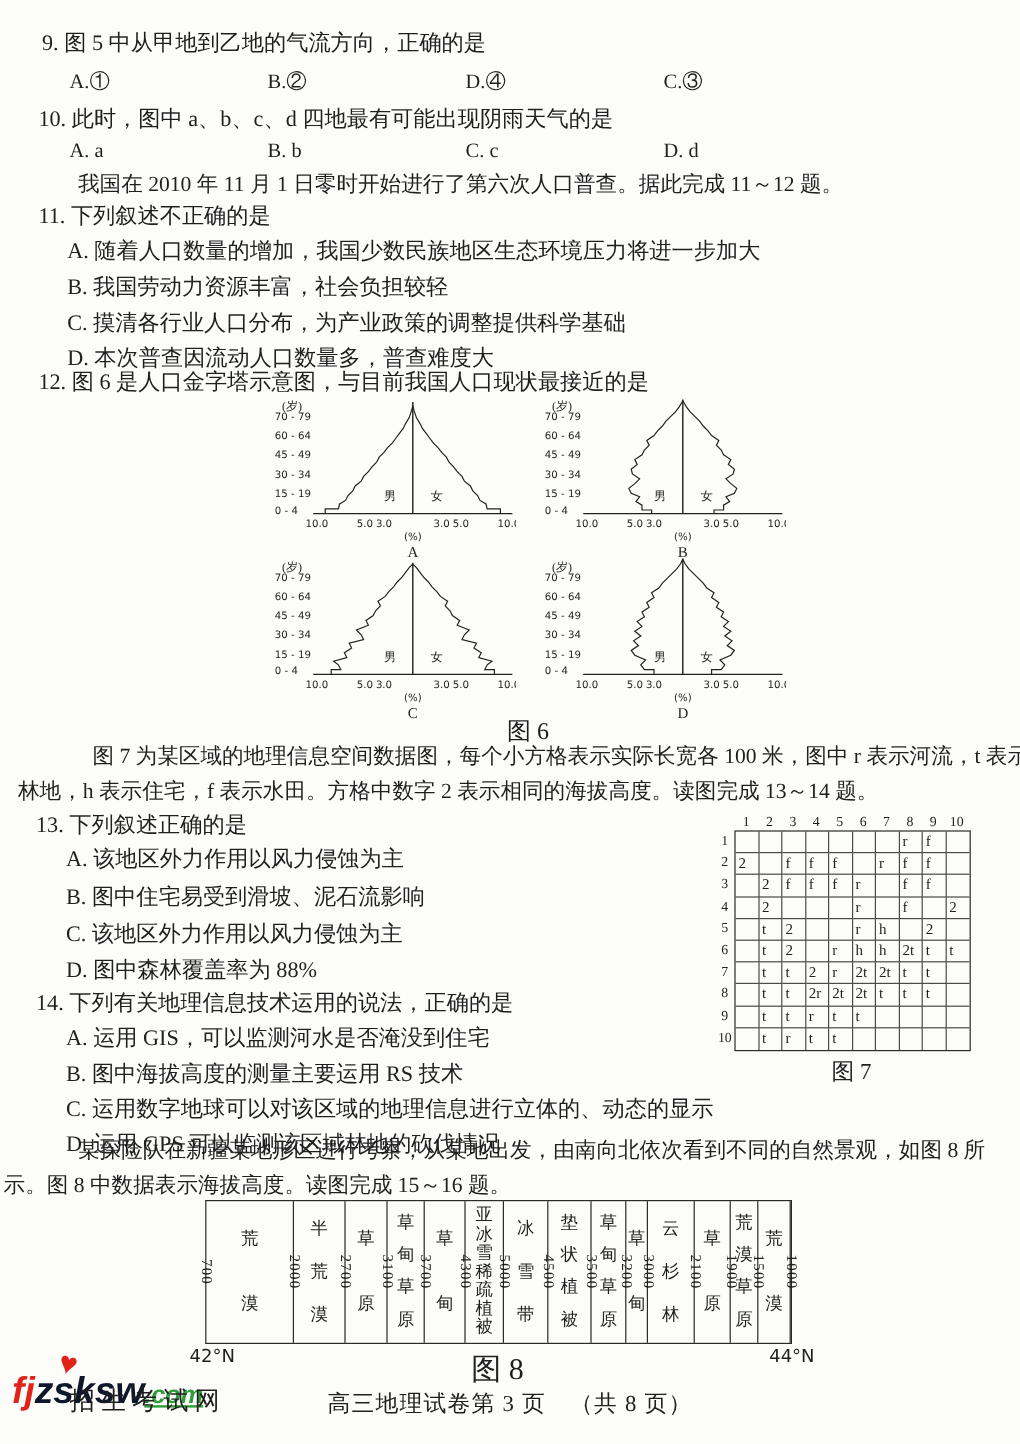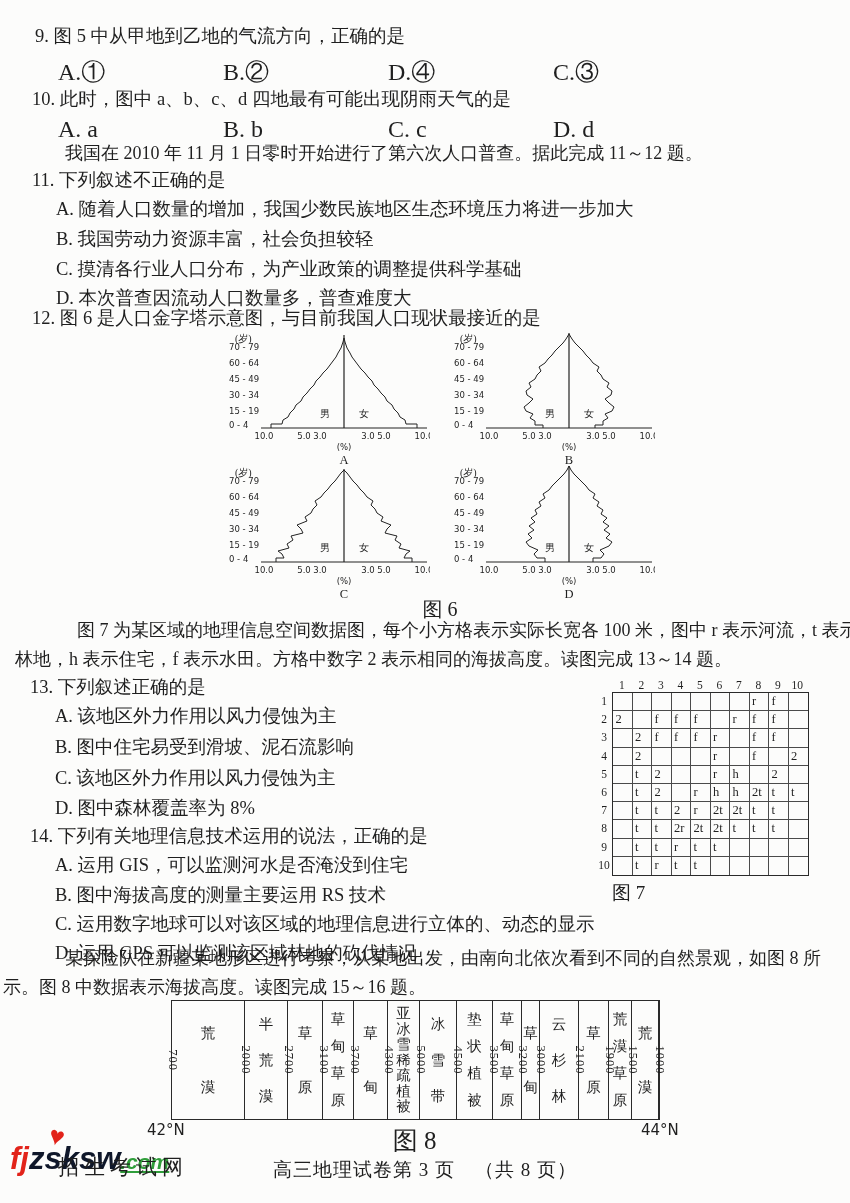--- a/index.html
+++ b/index.html
@@ -1,21 +1,21 @@
 <!DOCTYPE html>
 <html lang="zh"><head>
 <meta charset="utf-8">
 <style>
   html,body{margin:0;padding:0}
   body{width:850px;height:1203px;background:#fcfcfb;position:relative;overflow:hidden;
        font-family:"Liberation Serif","DejaVu Serif",serif;color:#1f1f1f}
   .abs{position:absolute}
   .stem{font-size:18.5px;white-space:nowrap}
   .optrow{display:flex}
-  .opt{width:165px;font-size:24px;white-space:nowrap}
+  .opt{width:165px;font-size:17px;white-space:nowrap}
   .para{font-size:18px;line-height:29px;text-indent:62px;width:845px}
   .optline{font-size:18.5px;white-space:nowrap}
 
   
   .pyr{position:absolute;width:205px;height:138px}
   .pyr svg{display:block}
   .pyr text{font-size:8.5px;font-family:"DejaVu Sans",sans-serif;fill:#1f1f1f}
   .pyr text.cn{font-size:10px;font-family:"Liberation Serif",serif}
   .pyr text.ltr{font-size:12.5px;font-family:"Liberation Serif",serif}
   .pyr path,.pyr line{stroke:#222;fill:none}
@@ -28,21 +28,21 @@
   .f7-ch{width:19.5px;text-align:center;font-size:11.5px;line-height:14px}
   .f7-main{display:flex}
   .f7-rowheads{width:16px}
   .f7-rh{height:18.2px;text-align:center;font-size:11.5px;line-height:18.2px}
   .f7-table{display:grid;grid-template-columns:repeat(10,19.5px);grid-auto-rows:18.2px;
             border:1.6px solid #2a2a2a;background:transparent}
   .f7-cell{border-right:1px solid #4a4a4a;border-bottom:1px solid #4a4a4a;
            font-size:12.5px;line-height:16.5px;padding-left:2.5px;box-sizing:border-box}
   .f7-cell:nth-child(10n){border-right:none}
   .f7-cell:nth-child(n+91){border-bottom:none}
-  .f7-cap{margin-left:16px;width:195px;font-size:19px;margin-top:4px}
+  .f7-cap{margin-left:16px;width:195px;text-align:center;font-size:19px;margin-top:4px}
 
   
   .f8{position:absolute;left:171px;top:1000px;width:487px;height:118px;
       border:1.6px solid #2a2a2a;display:flex;box-sizing:content-box;background:transparent}
   .f8-cell{border-right:1.3px solid #2a2a2a;display:flex;flex-direction:column;
            justify-content:space-around;align-items:center;padding:5px 0;box-sizing:border-box}
   .f8-cell:last-child{border-right:none}
   .f8-ch{font-size:14.5px;line-height:1}
   .f8-elev{position:absolute;top:50%;transform:translate(-50%,-50%) rotate(90deg);
            font-size:12.5px;letter-spacing:1px;white-space:nowrap}
@@ -184,21 +184,21 @@
   </svg>
 </div>
 
 <div class="abs fig-caption" style="left:225px;top:596px;width:430px">图 6</div>
 
 <div class="abs para" style="left:15px;top:616px">图 7 为某区域的地理信息空间数据图，每个小方格表示实际长宽各 100 米，图中 r 表示河流，t 表示林地，h 表示住宅，f 表示水田。方格中数字 2 表示相同的海拔高度。读图完成 13～14 题。</div>
 <div class="abs stem" style="left:30px;top:674px">13. 下列叙述正确的是</div>
 <div class="abs optline" style="left:55px;top:703px">A. 该地区外力作用以风力侵蚀为主</div>
 <div class="abs optline" style="left:55px;top:734px">B. 图中住宅易受到滑坡、泥石流影响</div>
 <div class="abs optline" style="left:55px;top:765px">C. 该地区外力作用以风力侵蚀为主</div>
-<div class="abs optline" style="left:55px;top:795px">D. 图中森林覆盖率为 8%</div>
+<div class="abs optline" style="left:55px;top:795px">D. 图中森林覆盖率为 88%</div>
 <div class="abs stem" style="left:30px;top:823px">14. 下列有关地理信息技术运用的说法，正确的是</div>
 <div class="abs optline" style="left:55px;top:852px">A. 运用 GIS，可以监测河水是否淹没到住宅</div>
 <div class="abs optline" style="left:55px;top:882px">B. 图中海拔高度的测量主要运用 RS 技术</div>
 <div class="abs optline" style="left:55px;top:911px">C. 运用数字地球可以对该区域的地理信息进行立体的、动态的显示</div>
 <div class="abs optline" style="left:55px;top:940px">D. 运用 GPS 可以监测该区域林地的砍伐情况</div>
 
 <div class="f7">
   <div class="f7-colrow">
     <div class="f7-corner"></div>
   <div class="f7-ch">1</div>
@@ -415,21 +415,21 @@
     <span class="f8-elev" style="left: 248px;">5000</span>
     <span class="f8-elev" style="left: 285px;">4500</span>
     <span class="f8-elev" style="left: 321px;">3500</span>
     <span class="f8-elev" style="left: 350px;">3200</span>
     <span class="f8-elev" style="left: 368px;">3000</span>
     <span class="f8-elev" style="left: 407px;">2100</span>
     <span class="f8-elev" style="left: 437px;">1900</span>
     <span class="f8-elev" style="left: 460px;">1500</span>
     <span class="f8-elev" style="left: 487px;">1000</span>
   </div>
-<div class="abs lat" style="left:147px;top:1121px">42°N</div>
+<div class="abs lat" style="left:158px;top:1121px">42°N</div>
 <div class="abs lat" style="left:641px;top:1121px">44°N</div>
 <div class="abs fig-caption" style="left:171px;top:1124px;width:487px;font-size:25px">图 8</div>
 
 <div class="footer">高三地理试卷第 3 页　（共 8 页）</div>
 
 <div class="wm-logo">
   <span class="wm-fj" style="color: rgb(226, 35, 26);">fj</span><span class="wm-zsksw" style="color: #0f172a;">zsksw</span><span class="wm-com" style="color: rgb(47, 158, 58); text-decoration: underline;">.com</span>
 </div>
 <div class="wm-heart" style="color: rgb(226, 35, 26);">♥</div>
 <div class="wm-site">招生考试网</div>

